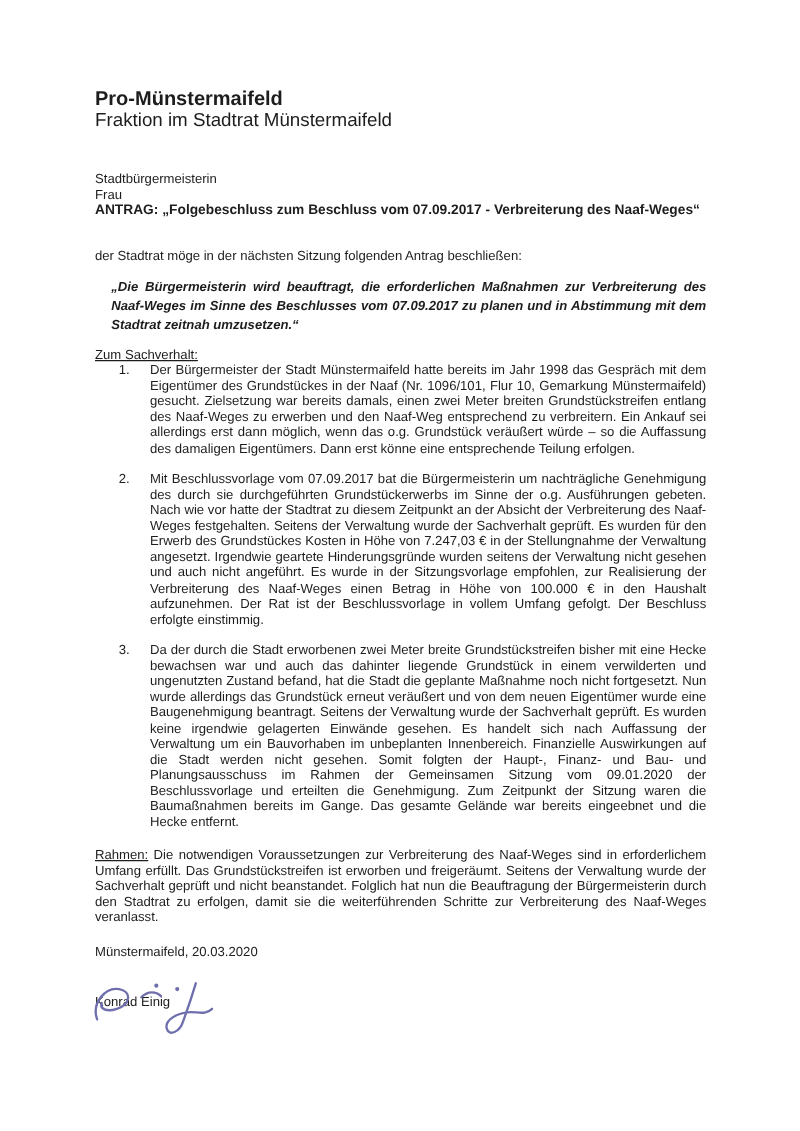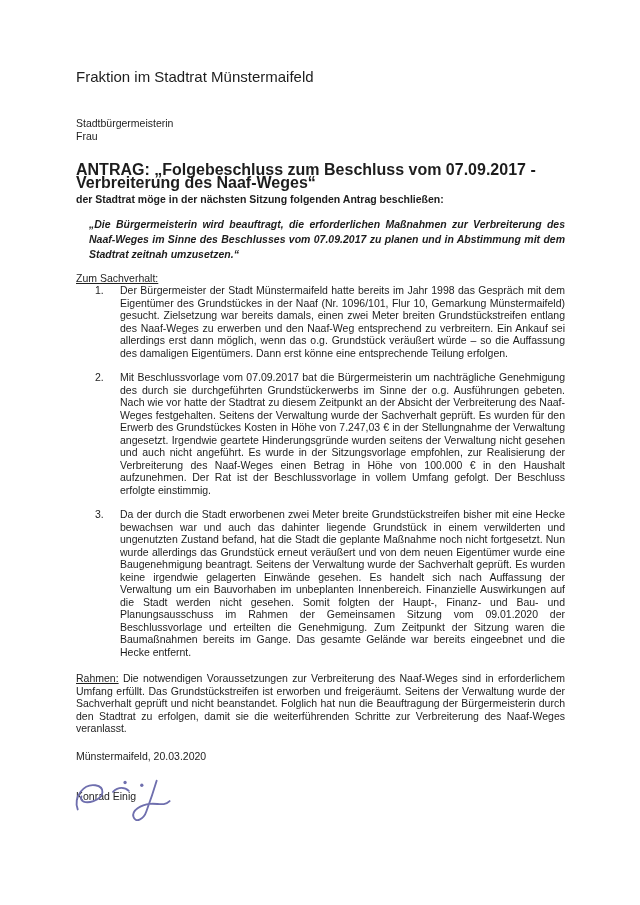--- a/index.html
+++ b/index.html
@@ -25,27 +25,26 @@
     font-weight: bold;
     line-height: 20px;
   }
   .org-subline {
     font-size: 15px;
     line-height: 13px;
   }
   .recipient { margin-top: 34px; }
   .recipient div { line-height: 12.5px; }
   .subject {
-    margin-top: 21px;
     font-weight: bold;
-    font-size: 16px;
+    font-size: 11px;
     line-height: 13px;
   }
   .salutation { margin-top: 14px; }
-  .intro { margin-top: 4px; font-weight: bold; }
+  .intro { margin-top: 24px; }
   .quote {
     margin: 11px 0 0 13px;
     font-weight: bold;
     font-style: italic;
     text-align: justify;
     line-height: 15px;
   }
   .sach-heading {
     margin-top: 10px;
     text-decoration: underline;
@@ -88,20 +87,21 @@
     z-index: 2;
     pointer-events: none;
   }
 </style>
 </head>
 <body>
 
 <div class="page">
 
   <div>
+    <div class="org-name">Pro-Münstermaifeld</div>
     <div class="org-subline">Fraktion im Stadtrat Münstermaifeld</div>
   </div>
 
   <div class="recipient">
     <div>Stadtbürgermeisterin</div>
     <div>Frau</div>
   </div>
 
   <div class="subject">ANTRAG: „Folgebeschluss zum Beschluss vom 07.09.2017 - Verbreiterung des Naaf-Weges“</div>
 

